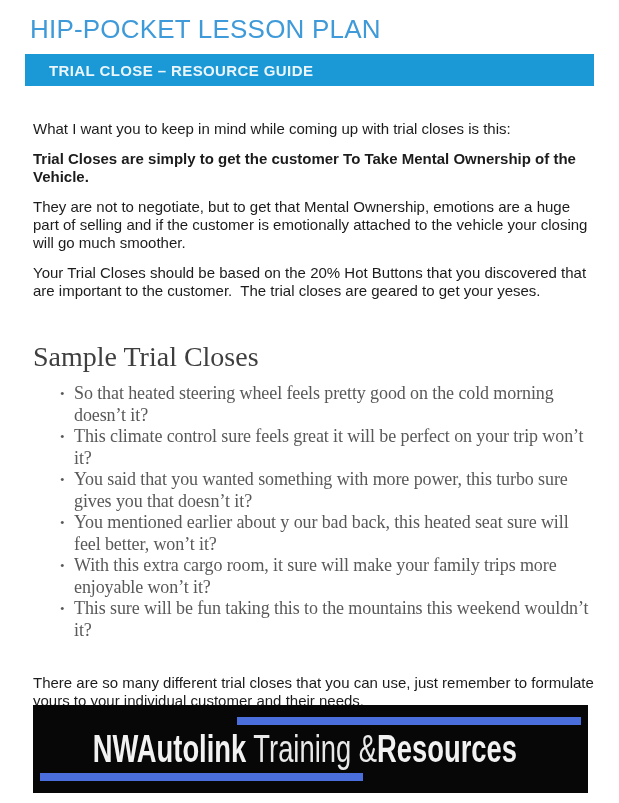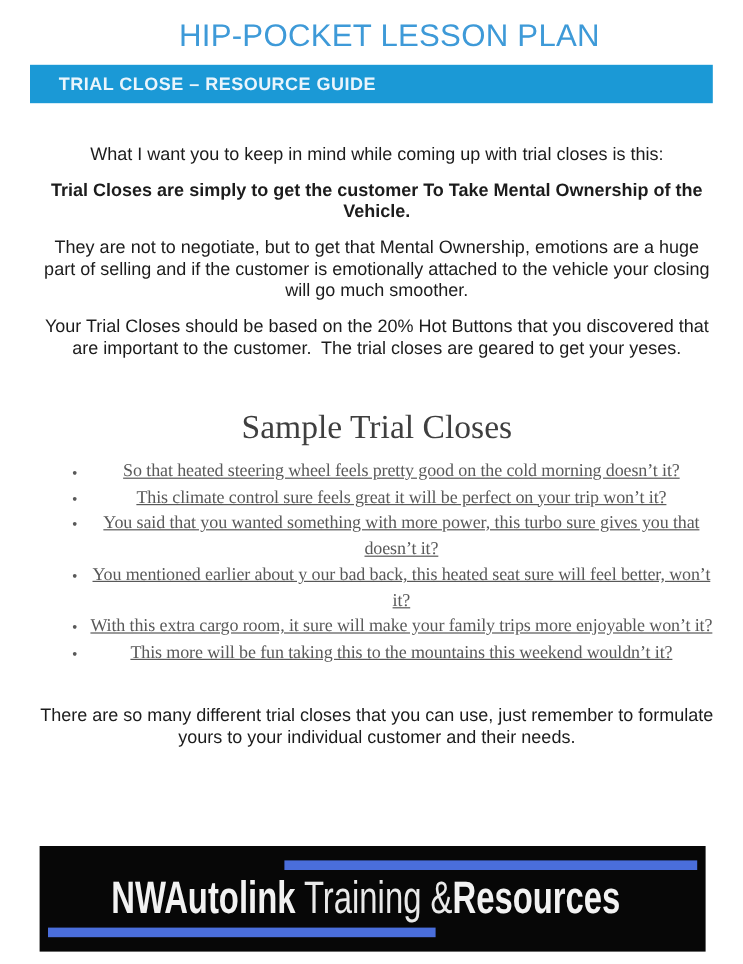--- a/index.html
+++ b/index.html
@@ -16,21 +16,20 @@
   * { box-sizing: border-box; margin: 0; padding: 0; }
   html, body { background: #ffffff; }
   .page {
     position: relative;
     width: 619px;
     height: 803px;
     background: #ffffff;
     overflow: hidden;
     font-family: "Liberation Sans", sans-serif;
     color: var(--body-text);
-    text-align: center;
   }
   .doc-title {
     margin: 14px 0 0 30px;
     font-family: "Liberation Sans", sans-serif;
     font-size: 26px;
     font-weight: 400;
     letter-spacing: 0.2px;
     color: var(--title-blue);
   }
   .banner {
@@ -68,25 +67,24 @@
   }
   .bullet-list {
     list-style: none;
     margin: 13px 0 0 0;
     padding: 0 0 0 27px;
   }
   .bullet-list li {
     position: relative;
     padding-left: 14px;
     font-family: "Liberation Serif", "DejaVu Serif", serif;
-    font-size: 15px;
+    font-size: 18px;
     line-height: 21.5px;
     letter-spacing: -0.1px;
     color: var(--bullet-gray);
-    text-decoration: underline;
   }
   .bullet-list li::before {
     content: "\2022";
     position: absolute;
     left: 0;
     top: 0;
     font-size: 13px;
     color: var(--bullet-gray);
   }
   .outro-first { margin-top: 33px; margin-bottom: 13px; }
@@ -148,21 +146,21 @@
         <li>So that heated steering wheel feels pretty good on the cold morning doesn’t it?</li>
 
         <li>This climate control sure feels great it will be perfect on your trip won’t it?</li>
 
         <li>You said that you wanted something with more power, this turbo sure gives you that doesn’t it?</li>
 
         <li>You mentioned earlier about y our bad back, this heated seat sure will feel better, won’t it?</li>
 
         <li>With this extra cargo room, it sure will make your family trips more enjoyable won’t it?</li>
 
-        <li>This more will be fun taking this to the mountains this weekend wouldn’t it?</li>
+        <li>This sure will be fun taking this to the mountains this weekend wouldn’t it?</li>
 
       </ul>
 
     <p class="para outro-first">There are so many different trial closes that you can use, just remember to formulate yours to your individual customer and their needs.</p>
   </div>
 
   <div class="logo">
     <div class="logo-bar top"></div>
     <div class="logo-text-wrap">
       <div class="logo-text">

